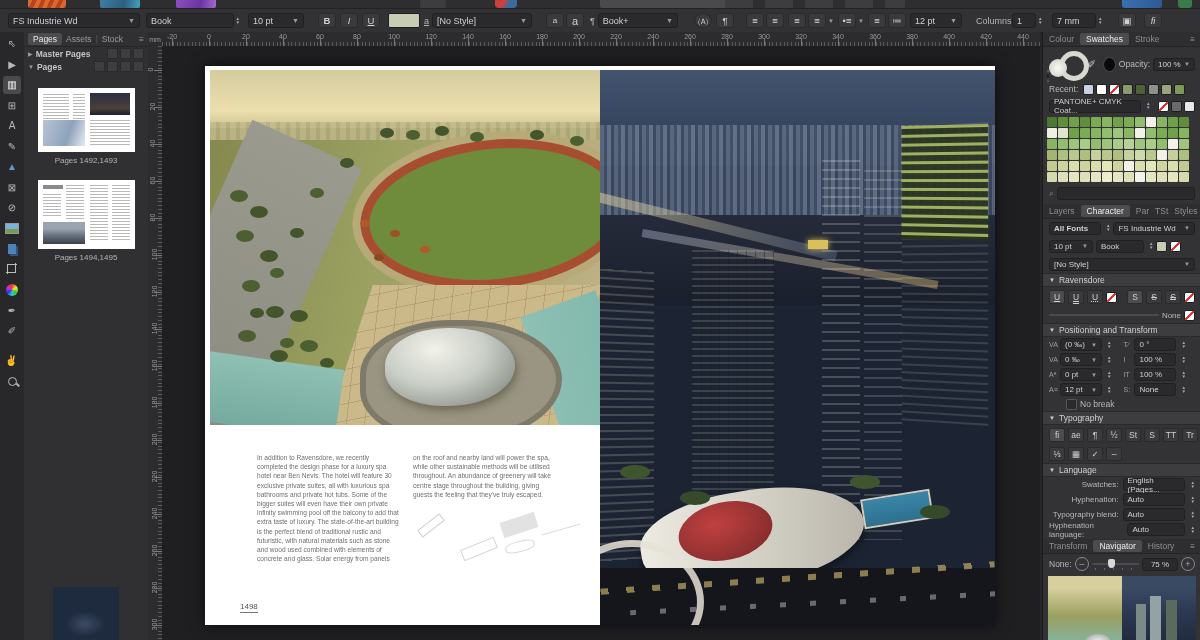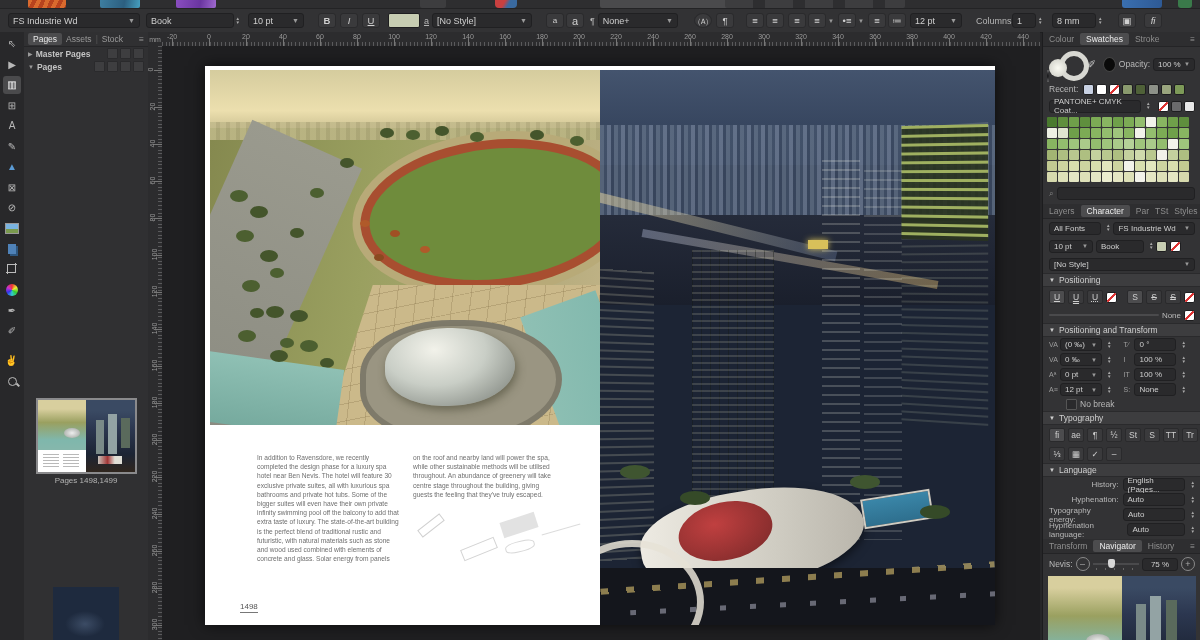--- a/index.html
+++ b/index.html
@@ -147,21 +147,21 @@
       </div>
   <div class="tb" style="left:546px;">
         <div class="tbtn" style="font-size:8px;">a</div>
       </div>
   <div class="tb" style="left:566px;">
         <div class="tbtn" style="font-size:11px;">a</div>
       </div>
   <div class="tb" style="left:590px;width:96px;">
         <span class="lblsm" style="margin-right:3px;">¶</span>
     <div class="field" style="width:80px;">
-          <span>None+</span>
+          <span>Book+</span>
           <span class="car">▼</span>
         </div>
       </div>
   <div class="tb" style="left:694px;">
         <div class="tbtn circle" style="border-radius:50%;width:15px;">🄐</div>
       </div>
   <div class="tb" style="left:716px;">
         <div class="tbtn">¶</div>
       </div>
   <div class="tb" style="left:746px;">
@@ -200,21 +200,21 @@
         <div class="field" style="width:24px;">
           <span>1</span>
         </div>
         <span class="stp">
           <span>▲</span>
           <span>▼</span>
         </span>
       </div>
   <div class="tb" style="left:1052px;width:56px;">
         <div class="field" style="width:44px;">
-          <span>8 mm</span>
+          <span>7 mm</span>
         </div>
         <span class="stp">
           <span>▲</span>
           <span>▼</span>
         </span>
       </div>
   <div class="tb" style="left:1118px;">
         <div class="tbtn">▣</div>
       </div>
   <div class="tb" style="left:1144px;">
@@ -273,38 +273,44 @@
     <span style="font-size:6px;color:#9a9a9a;">▼</span>
     <span style="font-weight:bold;">Pages</span>
     <span style="margin-left:auto;display:flex;">
           <span class="mini"></span>
           <span class="mini"></span>
           <span class="mini"></span>
           <span class="mini"></span>
         </span>
   </div>
 
-
-
-
-  <div class="thumbwrap" style="top:368px;">
-    <div class="thumb sel" style="height:72px;">
-      <div class="lay" style="left:0;top:0;width:48px;height:50px;background:linear-gradient(#d8cf9e 18%,#9aa060 45%,#7fb7ac 80%,#86b7ac);"></div>
-      <div class="lay circle" style="left:26px;top:28px;width:16px;height:10px;background:radial-gradient(#eee,#9aa09a);"></div>
-      <div class="lay" style="left:0;top:50px;width:48px;height:22px;background:#fff;"></div>
-      <div class="tl" style="left:5px;top:54px;width:16px;height:13px;"></div>
-      <div class="tl" style="left:25px;top:54px;width:16px;height:13px;"></div>
-      <div class="lay" style="left:48px;top:0;width:49px;height:72px;background:linear-gradient(#3a4a63 15%,#2c3750 40%,#1c2434 75%,#30261e);"></div>
-      <div class="lay" style="left:58px;top:20px;width:8px;height:34px;background:#7a8a88;"></div>
-      <div class="lay" style="left:70px;top:14px;width:9px;height:40px;background:#93a3a4;"></div>
-      <div class="lay" style="left:83px;top:18px;width:9px;height:30px;background:#5a6a5c;"></div>
-      <div class="lay" style="left:60px;top:56px;width:24px;height:8px;background:linear-gradient(90deg,#c8c4bc,#a33636 40%,#e0ded6 70%);"></div>
+  <div class="thumbwrap" style="top:56px;">
+    <div class="thumb" style="height:64px;">
+      <div class="tl" style="left:5px;top:6px;width:26px;height:46px;"></div>
+      <div class="tl" style="left:35px;top:6px;width:12px;height:46px;"></div>
+      <div class="lay" style="left:52px;top:5px;width:40px;height:22px;background:linear-gradient(#2a3044,#4a4036 70%,#1c2030);"></div>
+      <div class="lay" style="left:5px;top:32px;width:42px;height:26px;background:linear-gradient(110deg,#b8c4d4,#8ea2bc 60%,#e8ecf2);"></div>
+      <div class="tl" style="left:52px;top:32px;width:40px;height:26px;"></div>
     </div>
-    <div class="tlabel">Pages 1498,1499</div>
-  </div>
+    <div class="tlabel">Pages 1492,1493</div>
+  </div>
+
+  <div class="thumbwrap" style="top:148px;">
+    <div class="thumb" style="height:69px;">
+      <div class="tl" style="left:5px;top:5px;width:20px;height:4px;background:#8a8a8a;"></div>
+      <div class="tl" style="left:5px;top:14px;width:18px;height:24px;"></div>
+      <div class="tl" style="left:28px;top:5px;width:18px;height:34px;"></div>
+      <div class="tl" style="left:52px;top:5px;width:18px;height:55px;"></div>
+      <div class="tl" style="left:74px;top:5px;width:18px;height:55px;"></div>
+      <div class="lay" style="left:5px;top:42px;width:42px;height:22px;background:linear-gradient(#9aa4b0 30%,#6a7480 60%,#3a4048);"></div>
+    </div>
+    <div class="tlabel">Pages 1494,1495</div>
+  </div>
+
+
 
 
   <div class="thumbwrap" style="top:555px;">
     <div class="thumb" style="height:72px;width:66px;background:#1e2a3e;">
       <div class="lay" style="left:12px;top:24px;width:40px;height:26px;background:radial-gradient(rgba(90,110,140,.5),transparent 70%);"></div>
     </div>
 
   </div>
 </div>
 
@@ -601,21 +607,21 @@
 
   <div class="rtabs" style="margin-top:2px;">
     <span class="rtab">Layers</span>
     <span class="rtab on">Character</span>
     <span class="rtab">Par</span>
     <span class="rtab">TSt</span>
     <span class="rtab">Styles</span>
 
   </div>
   <div class="rrow" style="height:18px;">
-    <span class="rfield" style="width:52px;">
+    <span class="rfield" style="width:52px;font-weight:bold;">
           <span>All Fonts</span>
         </span>
     <span class="stp">
           <span>▲</span>
           <span>▼</span>
         </span>
     <span class="rfield" style="flex:1;">
           <span>FS Industrie Wd</span>
           <span class="car" style="margin-left:auto;font-size:6px;color:#999;">▼</span>
         </span>
@@ -636,21 +642,21 @@
     <span class="sw none"></span>
   </div>
   <div class="rrow" style="height:18px;">
     <span class="rfield" style="flex:1;">
           <span>[No Style]</span>
           <span class="car" style="margin-left:auto;font-size:6px;color:#999;">▼</span>
         </span>
   </div>
   <div class="sechead">
     <span style="font-size:6px;">▼</span>
-    <span>Positioning</span>
+    <span>Ravensdore</span>
   </div>
   <div class="rrow" style="height:20px;">
     <span class="sbtn" style="background:#4c4c4e;text-decoration:underline;">U</span>
     <span class="sbtn" style="text-decoration:underline double;">U</span>
     <span class="sbtn" style="text-decoration:underline dotted;">U</span>
     <span class="sw none"></span>
     <span style="width:4px;"></span>
     <span class="sbtn" style="background:#4c4c4e;">S</span>
     <span class="sbtn" style="text-decoration:line-through;">S</span>
     <span class="sbtn" style="text-decoration:line-through double;">S</span>
@@ -751,37 +757,37 @@
         <span class="sbtn">▦</span>
         <span class="sbtn">✓</span>
         <span class="sbtn">–</span>
       </div>
   <div class="sechead">
     <span style="font-size:6px;">▼</span>
     <span>Language</span>
   </div>
   <div id="langrows">
         <div class="langrow">
-          <span class="lab">History:</span>
+          <span class="lab">Swatches:</span>
           <span class="rfield">English (Pages...</span>
           <span class="stp">
             <span>▲</span>
             <span>▼</span>
           </span>
         </div>
         <div class="langrow">
           <span class="lab">Hyphenation:</span>
           <span class="rfield">Auto</span>
           <span class="stp">
             <span>▲</span>
             <span>▼</span>
           </span>
         </div>
         <div class="langrow">
-          <span class="lab">Typography energy:</span>
+          <span class="lab">Typography blend:</span>
           <span class="rfield">Auto</span>
           <span class="stp">
             <span>▲</span>
             <span>▼</span>
           </span>
         </div>
         <div class="langrow">
           <span class="lab">Hyphenation language:</span>
           <span class="rfield">Auto</span>
           <span class="stp">
@@ -791,21 +797,21 @@
         </div>
       </div>
 
   <div class="rtabs" style="margin-top:2px;">
     <span class="rtab">Transform</span>
     <span class="rtab on">Navigator</span>
     <span class="rtab">History</span>
     <span class="menu">≡</span>
   </div>
   <div class="rrow" style="height:20px;">
-    <span style="color:#b8b8b8;">Nevis:</span>
+    <span style="color:#b8b8b8;">None:</span>
     <span class="circle" style="width:12px;height:12px;border:1px solid #8a8a8a;display:flex;align-items:center;justify-content:center;color:#aaa;font-size:9px;line-height:0;">–</span>
     <span style="flex:1;position:relative;height:12px;">
       <span class="abs" style="left:0;top:5px;width:100%;height:2px;background:#4a4a4c;"></span>
       <span class="abs" style="left:34%;top:1px;width:7px;height:9px;background:#d8d8d8;border-radius:2px 2px 50% 50%;"></span>
       <span class="abs" style="left:8%;top:10px;width:84%;height:2px;background:repeating-linear-gradient(90deg,#666 0 1px,transparent 1px 9px);"></span>
     </span>
     <span class="rfield" style="width:36px;justify-content:center;">
           <span>75 %</span>
         </span>
     <span class="circle" style="width:12px;height:12px;border:1px solid #8a8a8a;display:flex;align-items:center;justify-content:center;color:#aaa;font-size:9px;line-height:0;">+</span>

